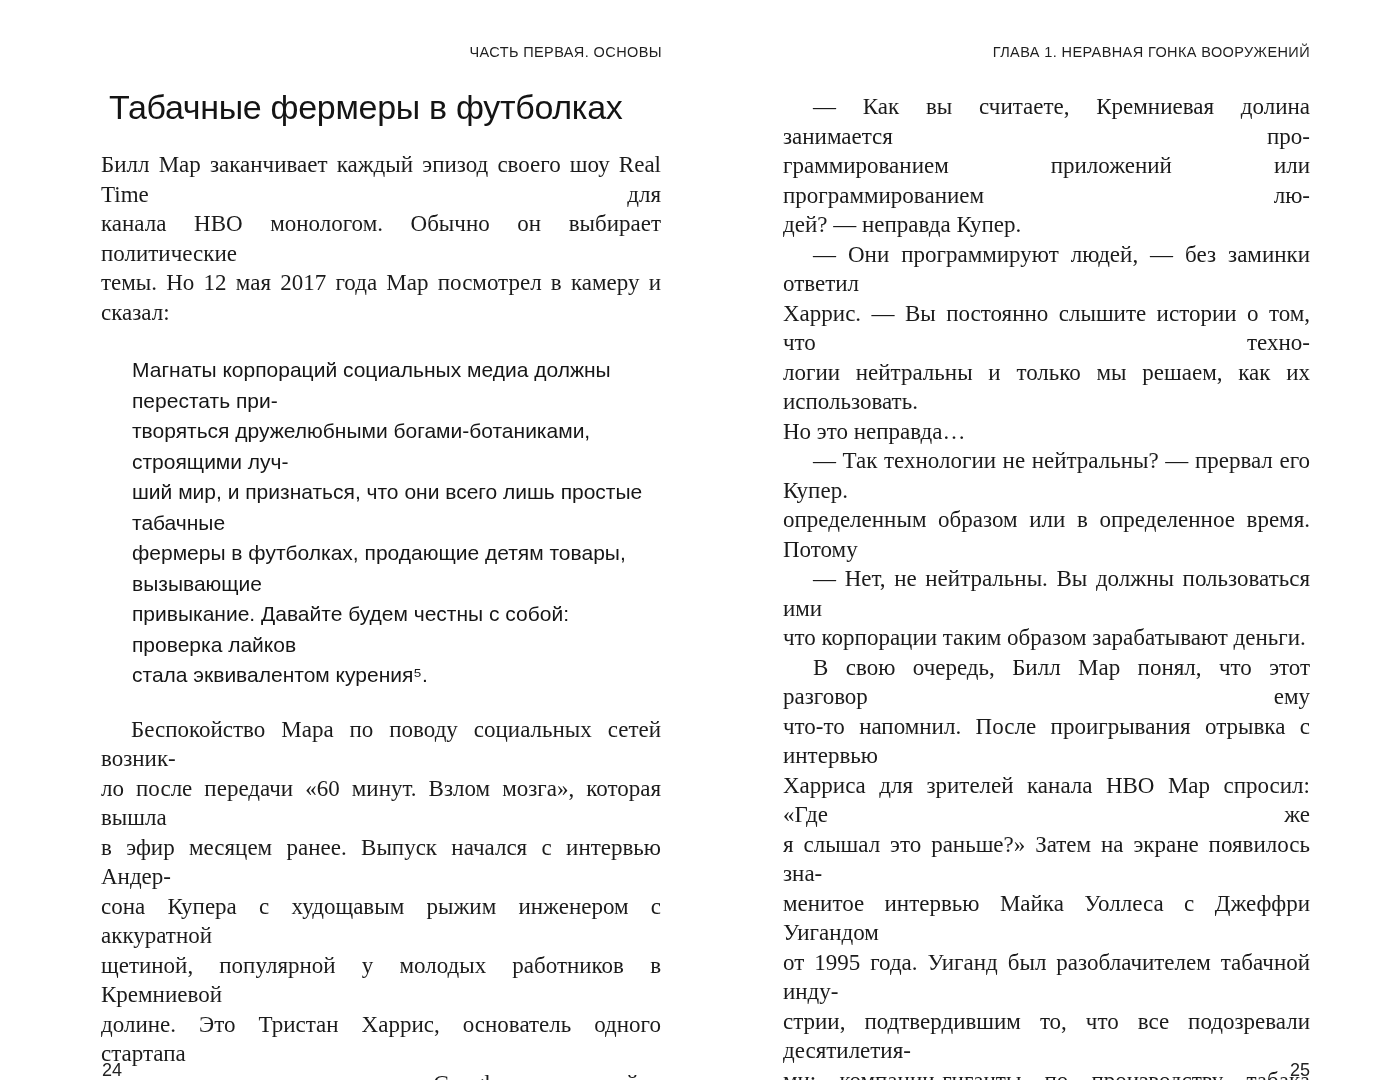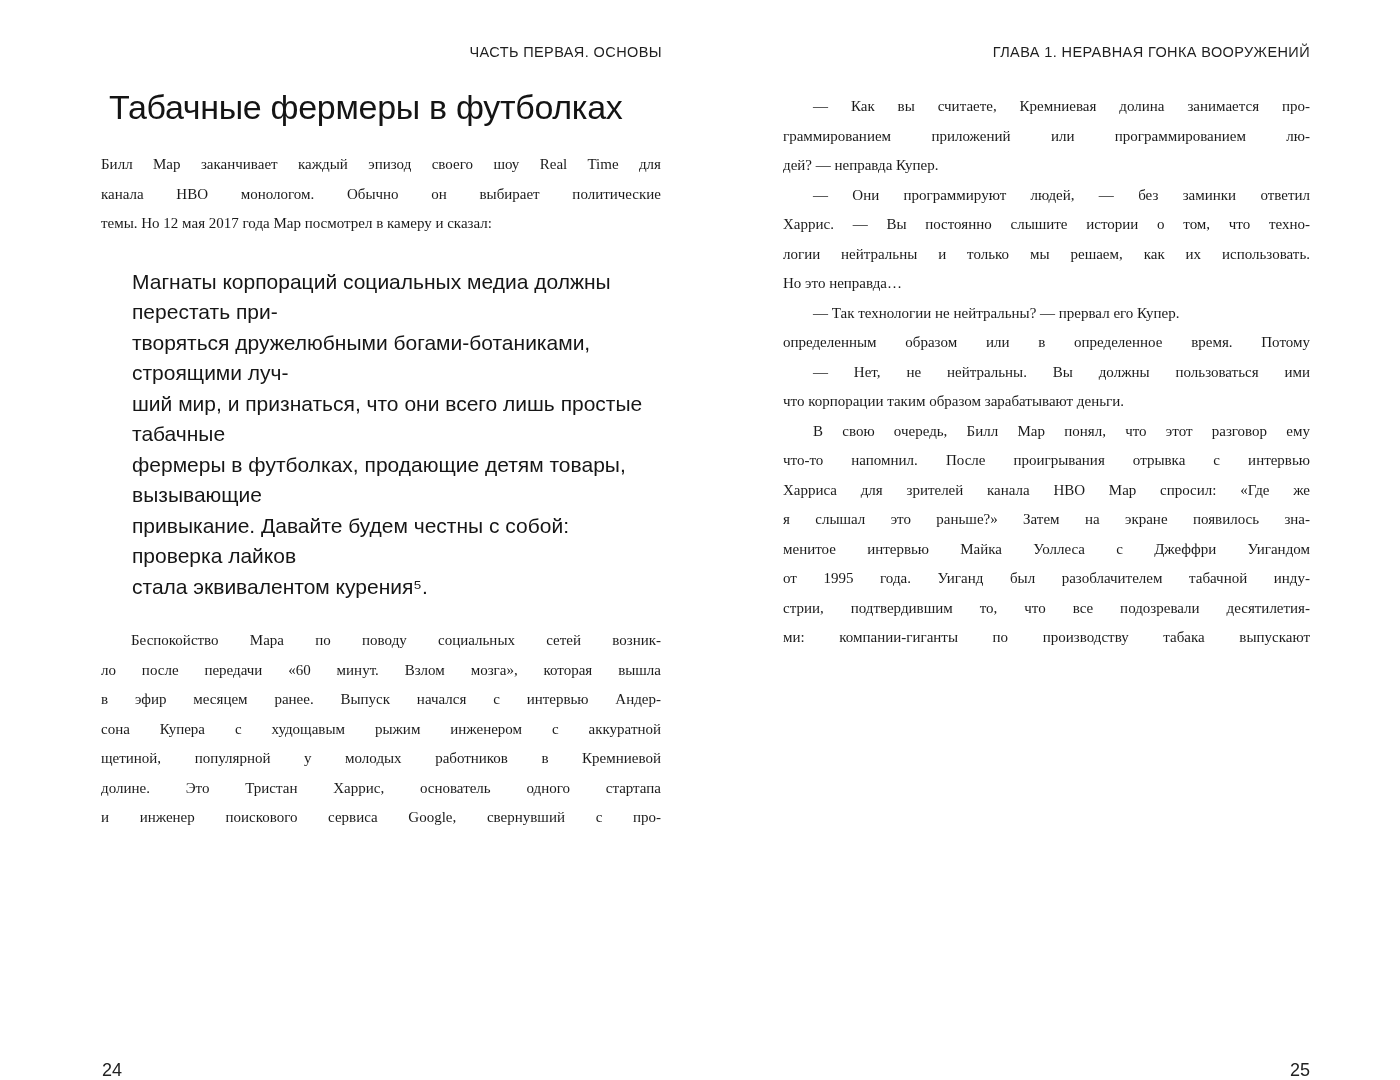--- a/index.html
+++ b/index.html
@@ -54,21 +54,21 @@
     position: absolute;
     left: 0;
     right: 0;
   }
   .body-left  { top: 150px; }
   .body-right { top: 92px; }
 
   .block { margin: 0; }
 
   .paragraph .line {
-    font-size: 15px;
+    font-size: 23px;
     line-height: 29.5px;
     text-align: justify;
     text-align-last: justify;
     white-space: normal;
     color: #1b1b1b;
   }
   .paragraph .line.last { text-align-last: left; }
   .paragraph.indent .line.first { text-indent: 30px; }
 
   .quote {

